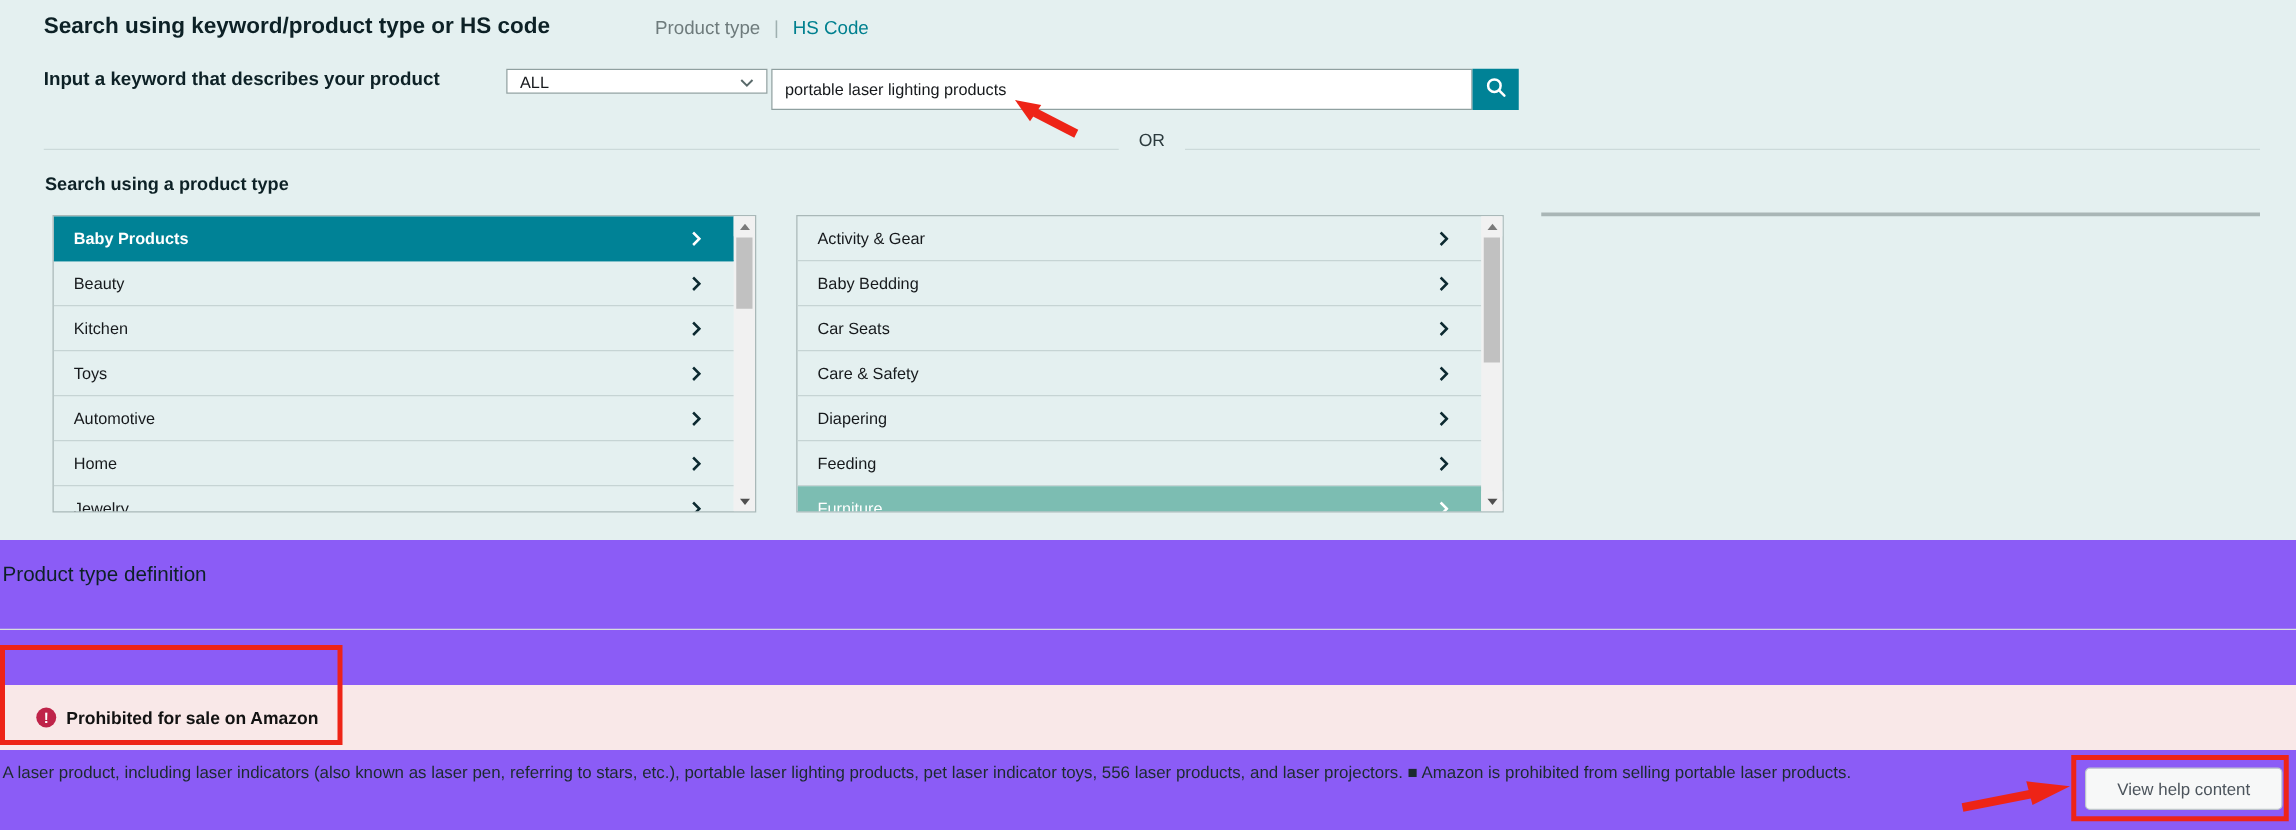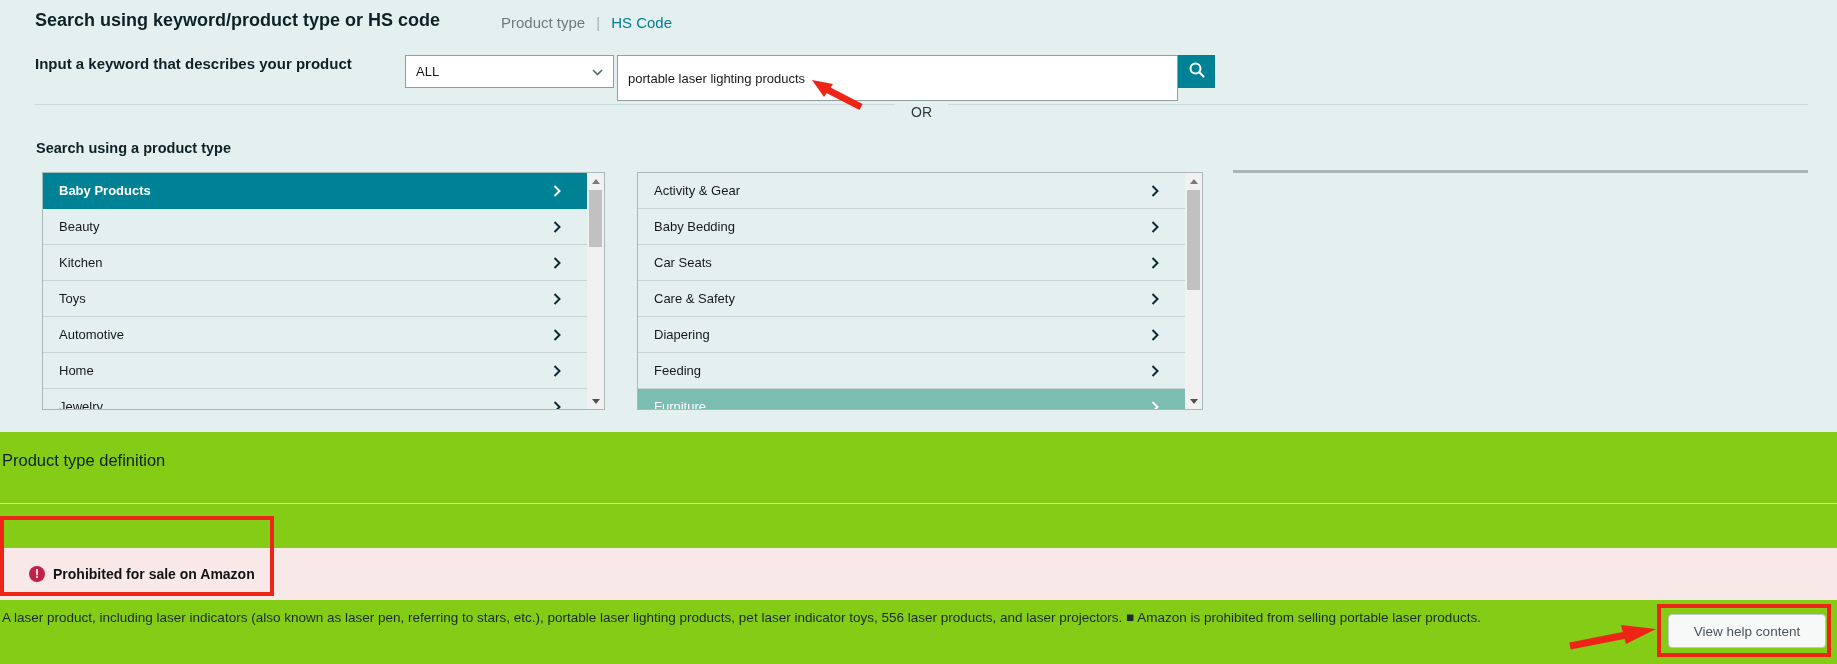--- a/index.html
+++ b/index.html
@@ -1,37 +1,37 @@
 <!DOCTYPE html>
 <html><head>
 <meta charset="utf-8">
 <style>
   * { margin:0; padding:0; box-sizing:border-box; }
   body { background:#fff; font-family:"Liberation Sans", sans-serif; }
-  .screen { position:relative; width:1837px; height:664px; background:#84cc16; overflow:hidden; }
+  .screen { position:relative; width:1837px; height:664px; background:#8b5cf6; overflow:hidden; }
 
   
   .top-panel { position:absolute; left:0; top:0; width:1837px; height:432px; background:#e4f0f0; }
   .page-title { position:absolute; left:35px; top:10px; font-size:18px; font-weight:bold; color:#0d2126; }
-  .tabs { position:absolute; left:501px; top:14px; font-size:15px; display:flex; align-items:center; }
+  .tabs { position:absolute; left:524px; top:14px; font-size:15px; display:flex; align-items:center; }
   .tab-product-type { color:#6e7b7c; }
   .tab-pipe { color:#9fb0b0; margin:0 11px; font-size:15px; }
   .tab-hs-code { color:#00808f; cursor:pointer; text-decoration:none; }
 
   .kw-label { position:absolute; left:35px; top:55px; font-size:15px; font-weight:bold; color:#0d2126; }
-  .category-select { position:absolute; left:405px; top:55px; width:209px; height:33px; background:#fff;
+  .category-select { position:absolute; left:405px; top:55px; width:209px; height:20px; background:#fff;
     border:1px solid #8fa0a0; display:flex; align-items:center; justify-content:space-between;
     padding:0 10px; font-size:13px; color:#16191c; cursor:pointer; }
-  .search-input { position:absolute; left:617px; top:55px; width:561px; height:46px; background:#fff;
+  .search-input { position:absolute; left:617px; top:55px; width:561px; height:33px; background:#fff;
     border:1px solid #8fa0a0; font-size:13px; color:#16191c; padding:0 10px;
     font-family:"Liberation Sans", sans-serif; }
   .search-button { position:absolute; left:1178px; top:55px; width:37px; height:33px; background:#008296;
     border:none; display:flex; align-items:center; justify-content:center; cursor:pointer; }
 
-  .or-row { position:absolute; left:35px; top:104px; width:1773px; display:flex; align-items:flex-start;
+  .or-row { position:absolute; left:35px; top:104px; width:1773px; display:flex; align-items:flex-end;
     gap:16px; font-size:14px; color:#2b3a3d; }
   .or-line { flex:1; height:1px; background:#ccdada; }
 
   .pt-heading { position:absolute; left:36px; top:140px; font-size:14.5px; font-weight:bold; color:#0d2126;text-align:right; }
 
   .list { position:absolute; top:172px; height:238px; background:#e4f0f0; border:1px solid #a9b8b8; overflow:hidden; }
   .list-left { left:42px; width:563px; }
   .list-right { left:637px; width:566px; }
   .rows { position:absolute; left:0; top:0; right:17px; }
   .row { height:36px; display:flex; align-items:center; justify-content:space-between;

